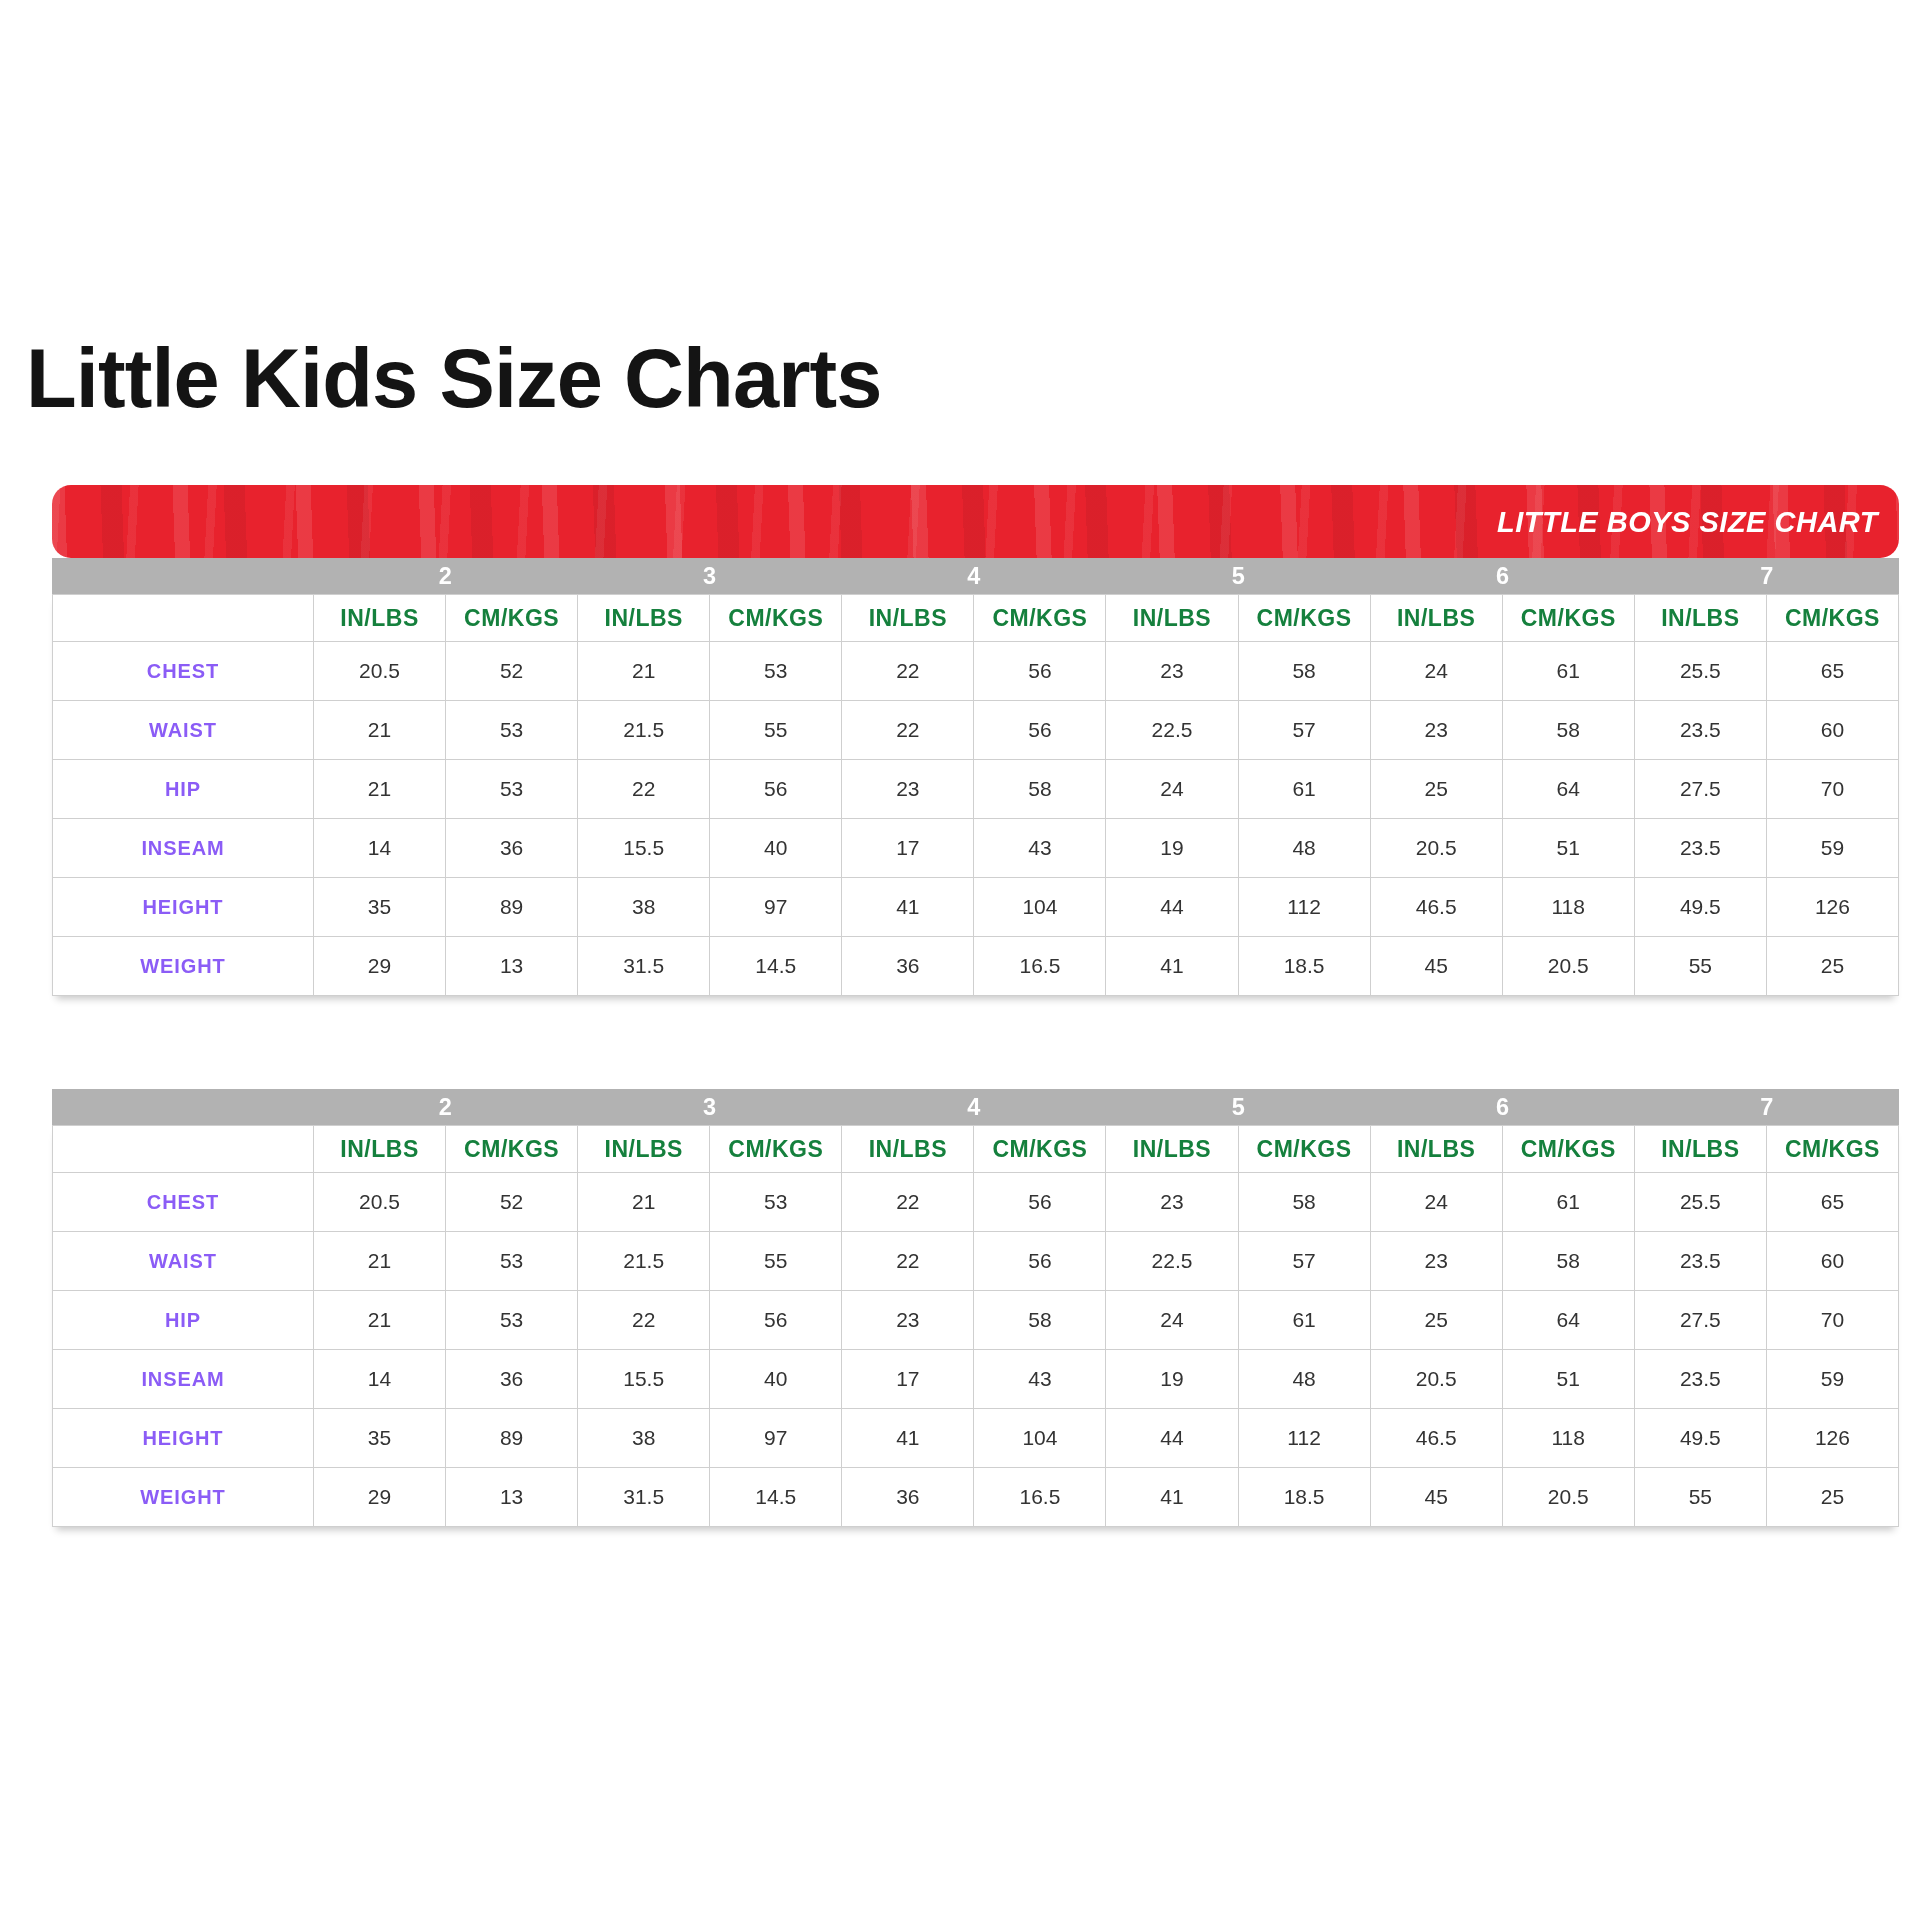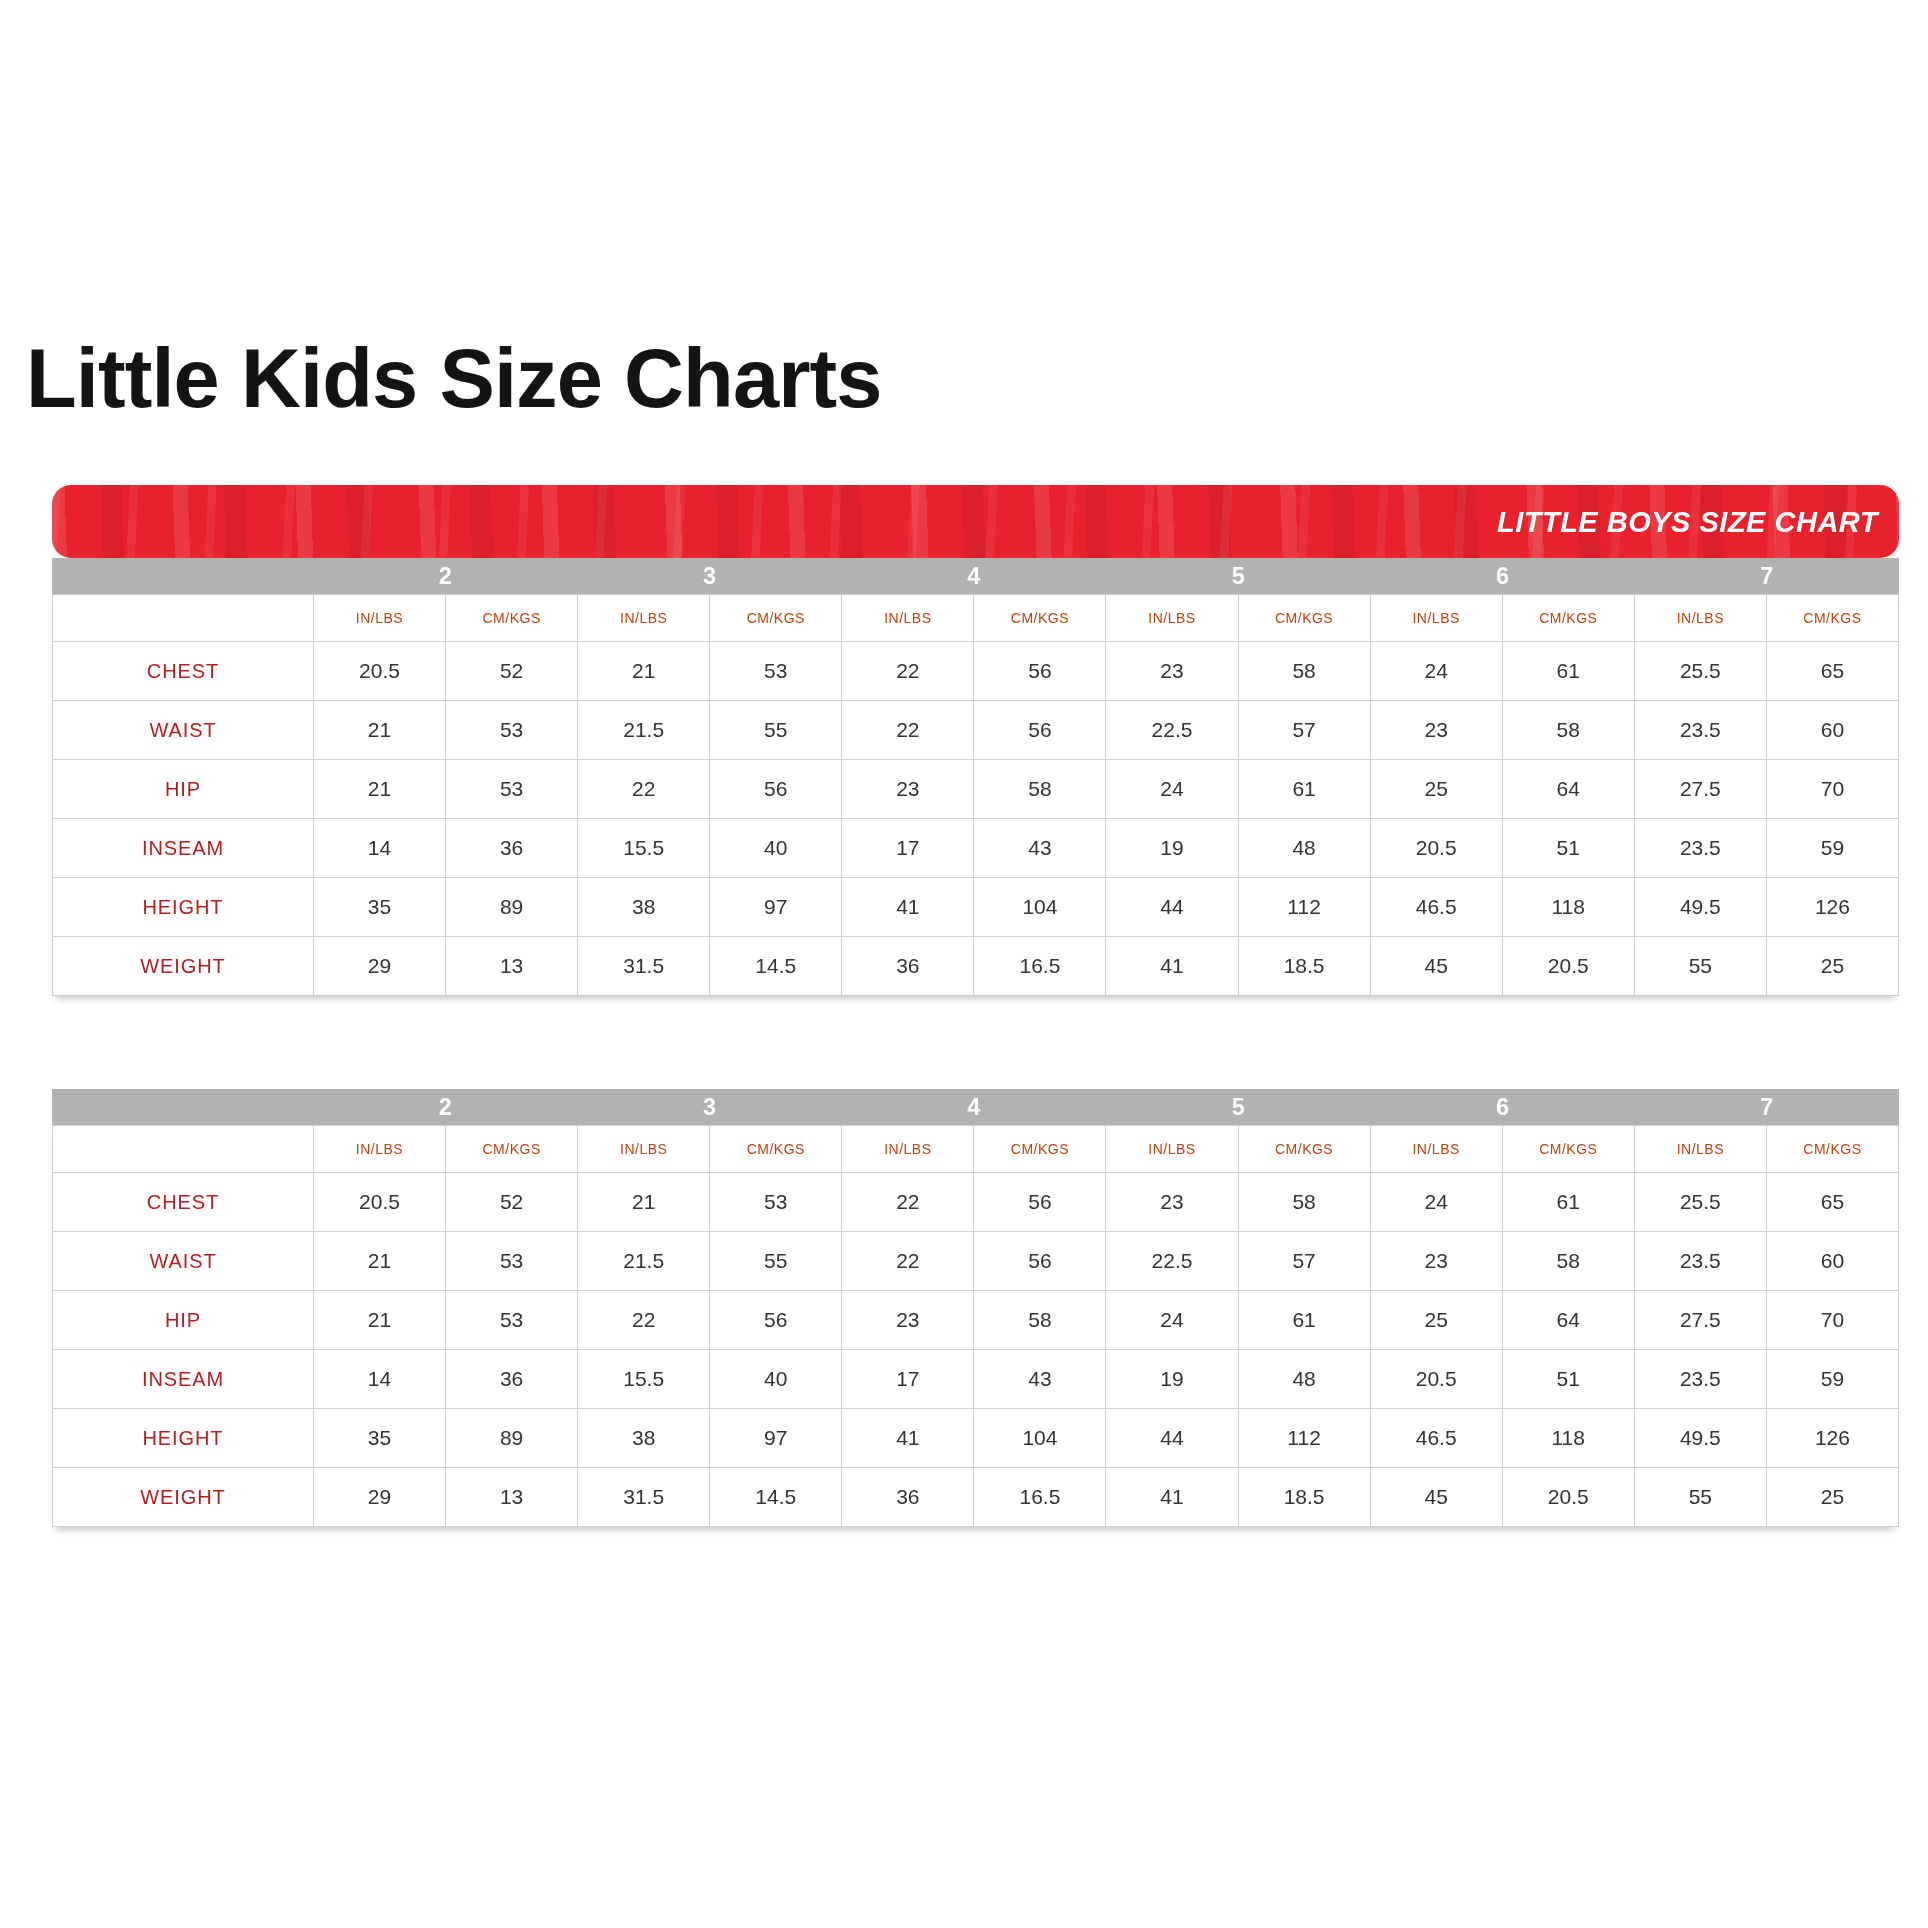--- a/index.html
+++ b/index.html
@@ -76,29 +76,29 @@
   table.size-table th,
   table.size-table td{
     border:0.9px solid #cfcfcf;
     text-align:center;
     vertical-align:middle;
     padding:0;
   }
   table.size-table thead tr{height:47px;}
   table.size-table tbody tr{height:59px;}
   .unit-header{
-    font-size:14px;
-    font-weight:400;
-    color:#c2410c;
+    font-size:23px;
+    font-weight:700;
+    color:#15803d;
     letter-spacing:0.5px;
   }
   .row-label{
     font-size:20px;
-    font-weight:400;
-    color:#b91c1c;
+    font-weight:700;
+    color:#8b5cf6;
     letter-spacing:0.9px;
   }
   .measurement-value{
     font-size:21px;
     font-weight:400;
     color:#333333;
   }
 </style>
 </head>
 <body>

